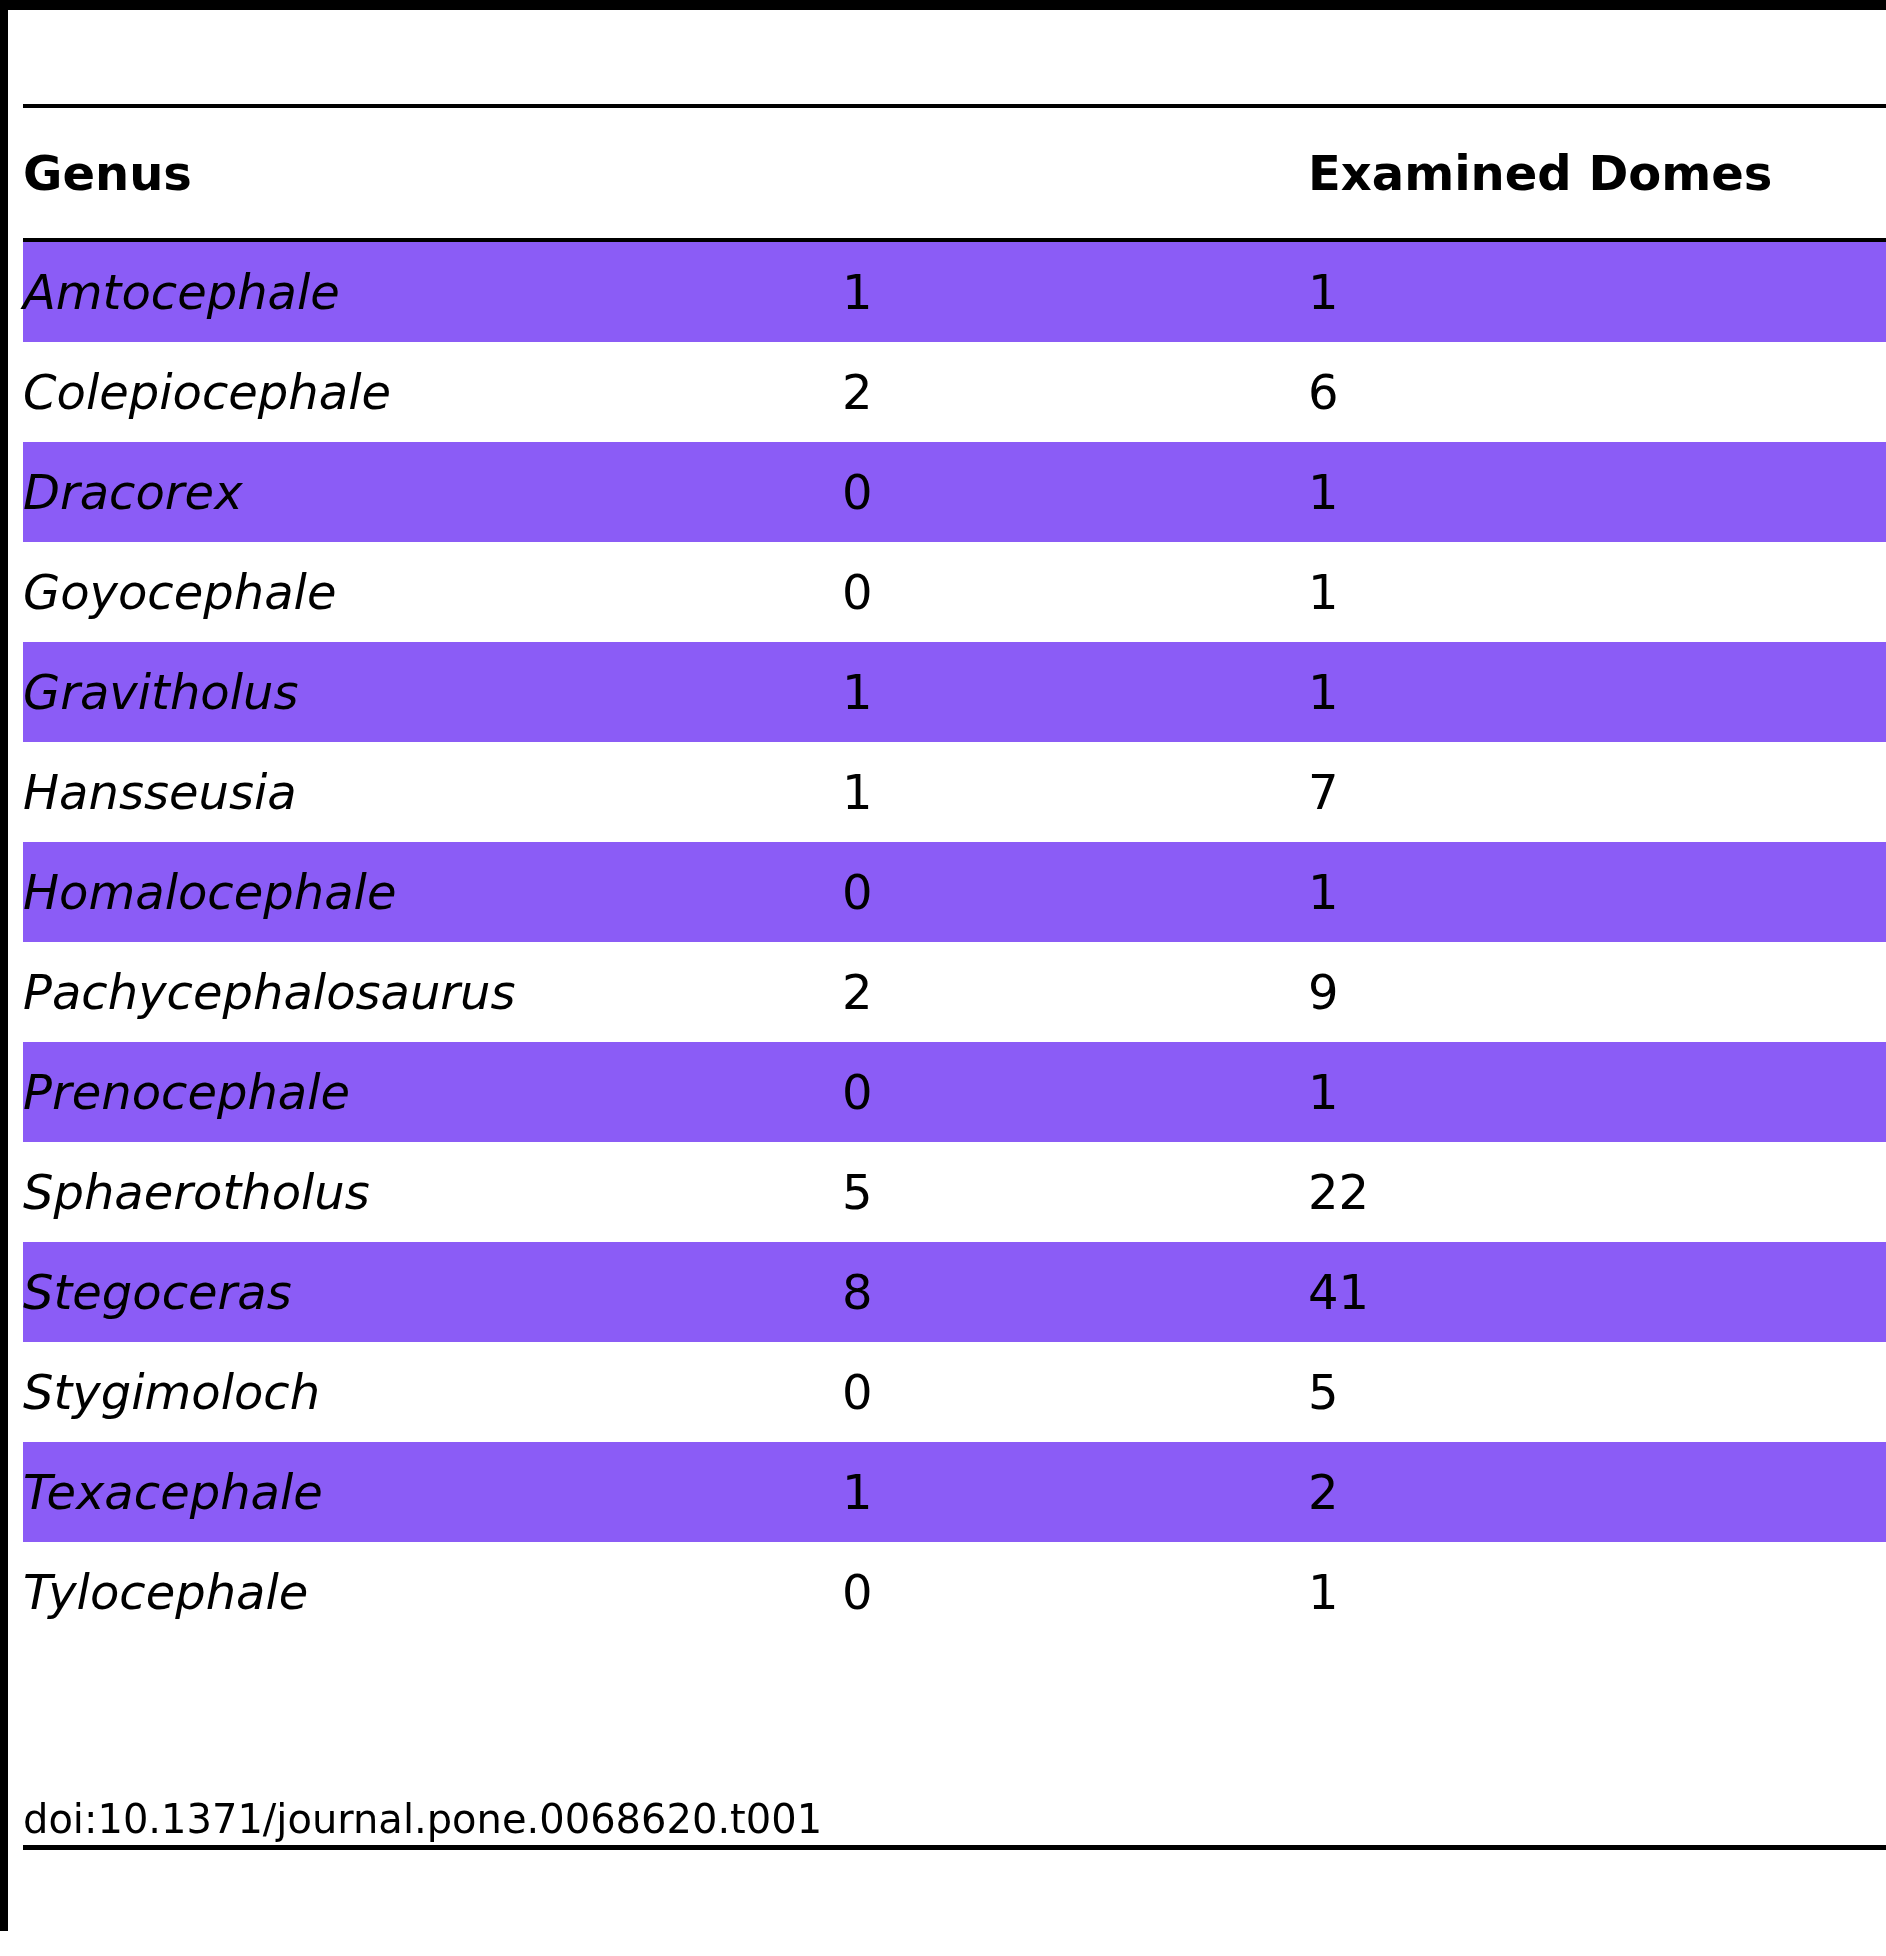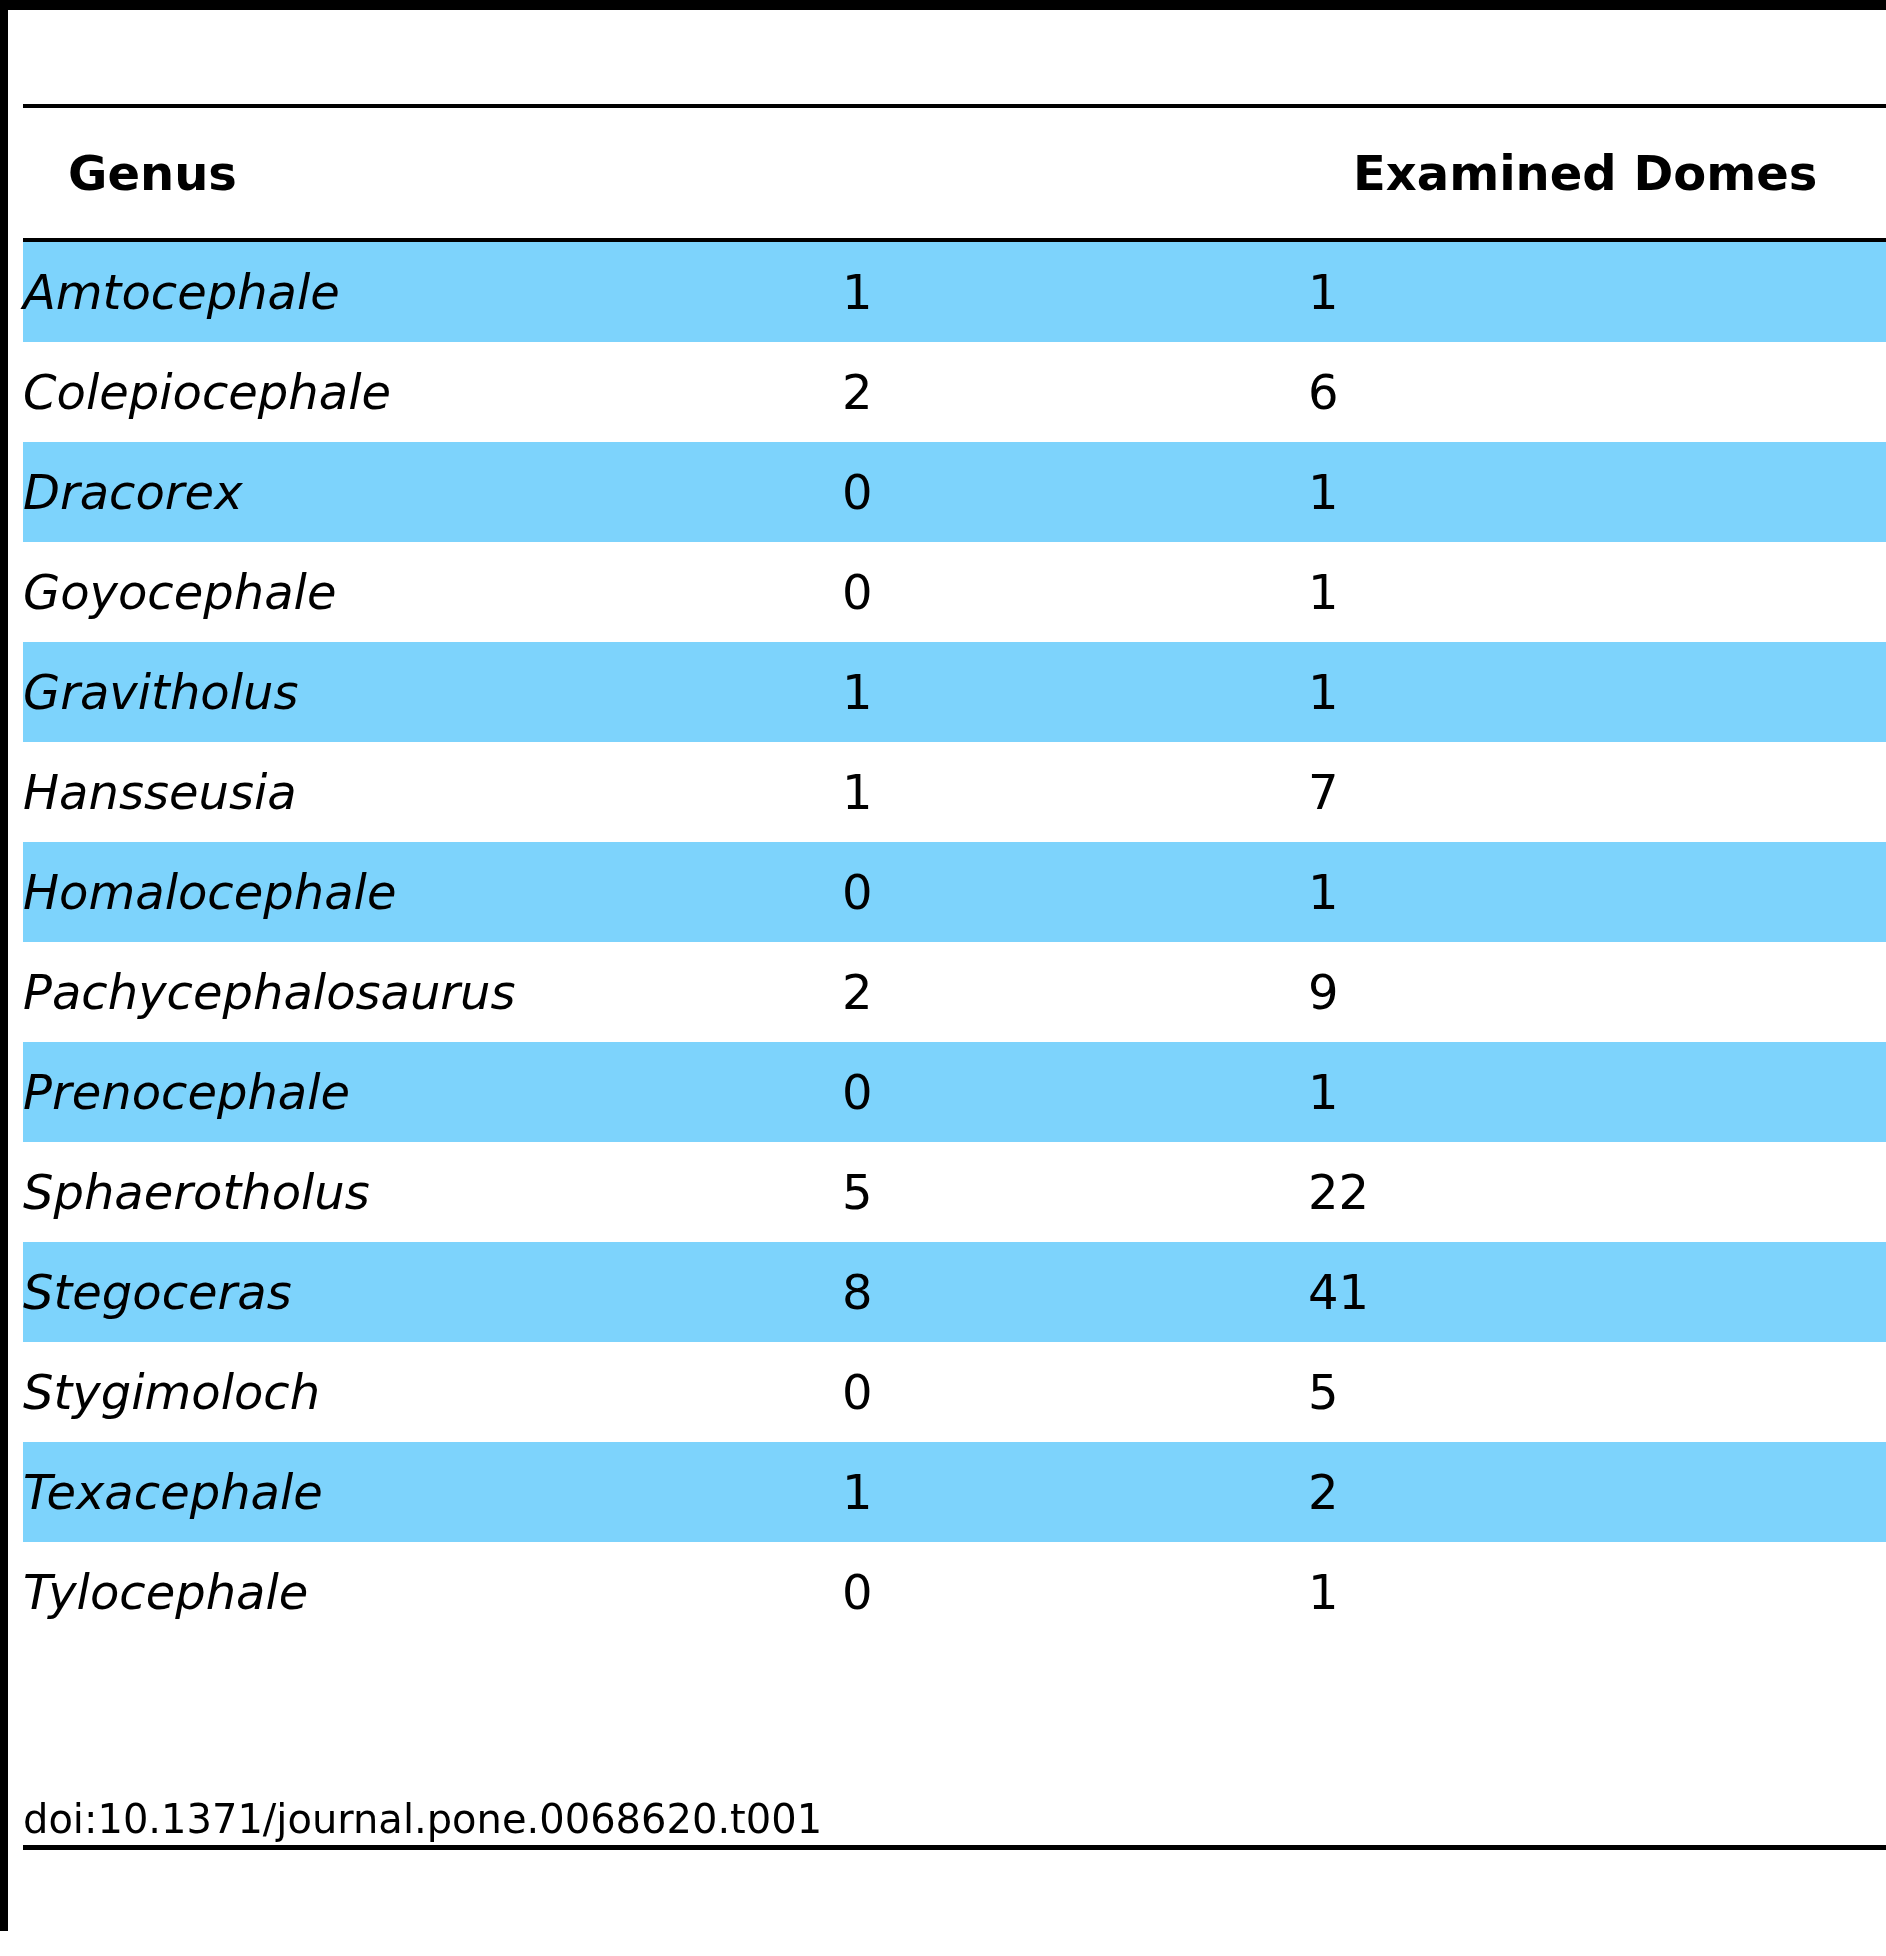--- a/index.html
+++ b/index.html
@@ -5,24 +5,24 @@
   html, body { margin:0; padding:0; background:#fff; }
   body { width:1887px; height:1957px; position:relative; overflow:hidden;
          font-family:"DejaVu Sans", sans-serif; color:#000; }
   .left-border { position:absolute; left:0; top:0; width:7.7px; height:1931px; background:#000; }
   .rule { position:absolute; left:23px; right:0; background:#000; }
   .rule-top { top:0; height:9.6px; left:7.7px; }
   .rule-2 { top:104px; height:3.8px; }
   .rule-3 { top:238px; height:3.8px; }
   .rule-bottom { top:1845px; height:4.8px; }
   .header { position:absolute; left:23px; right:0; top:108px; height:131px; }
-  .hcell { position:absolute; top:0; height:131px; line-height:131px; font-weight:bold; font-size:48px;margin-left:45px; }
+  .hcell { position:absolute; top:0; height:131px; line-height:131px; font-weight:bold; font-size:48px; }
   .rows { position:absolute; left:23px; right:0; top:242px; }
   .row { position:relative; height:100px; }
-  .row.shaded { background:#7dd3fc; }
+  .row.shaded { background:#8b5cf6; }
   .cell { position:absolute; top:0; height:100px; line-height:100px; font-size:48px; }
   .c0 { left:0; font-style:italic; }
   .c1 { left:819px; }
   .c2 { left:1285px; }
   .doi { position:absolute; left:23px; top:1788px; font-size:40px; line-height:63px; }
 </style>
 </head>
 <body>
 
 <div class="left-border"></div>

